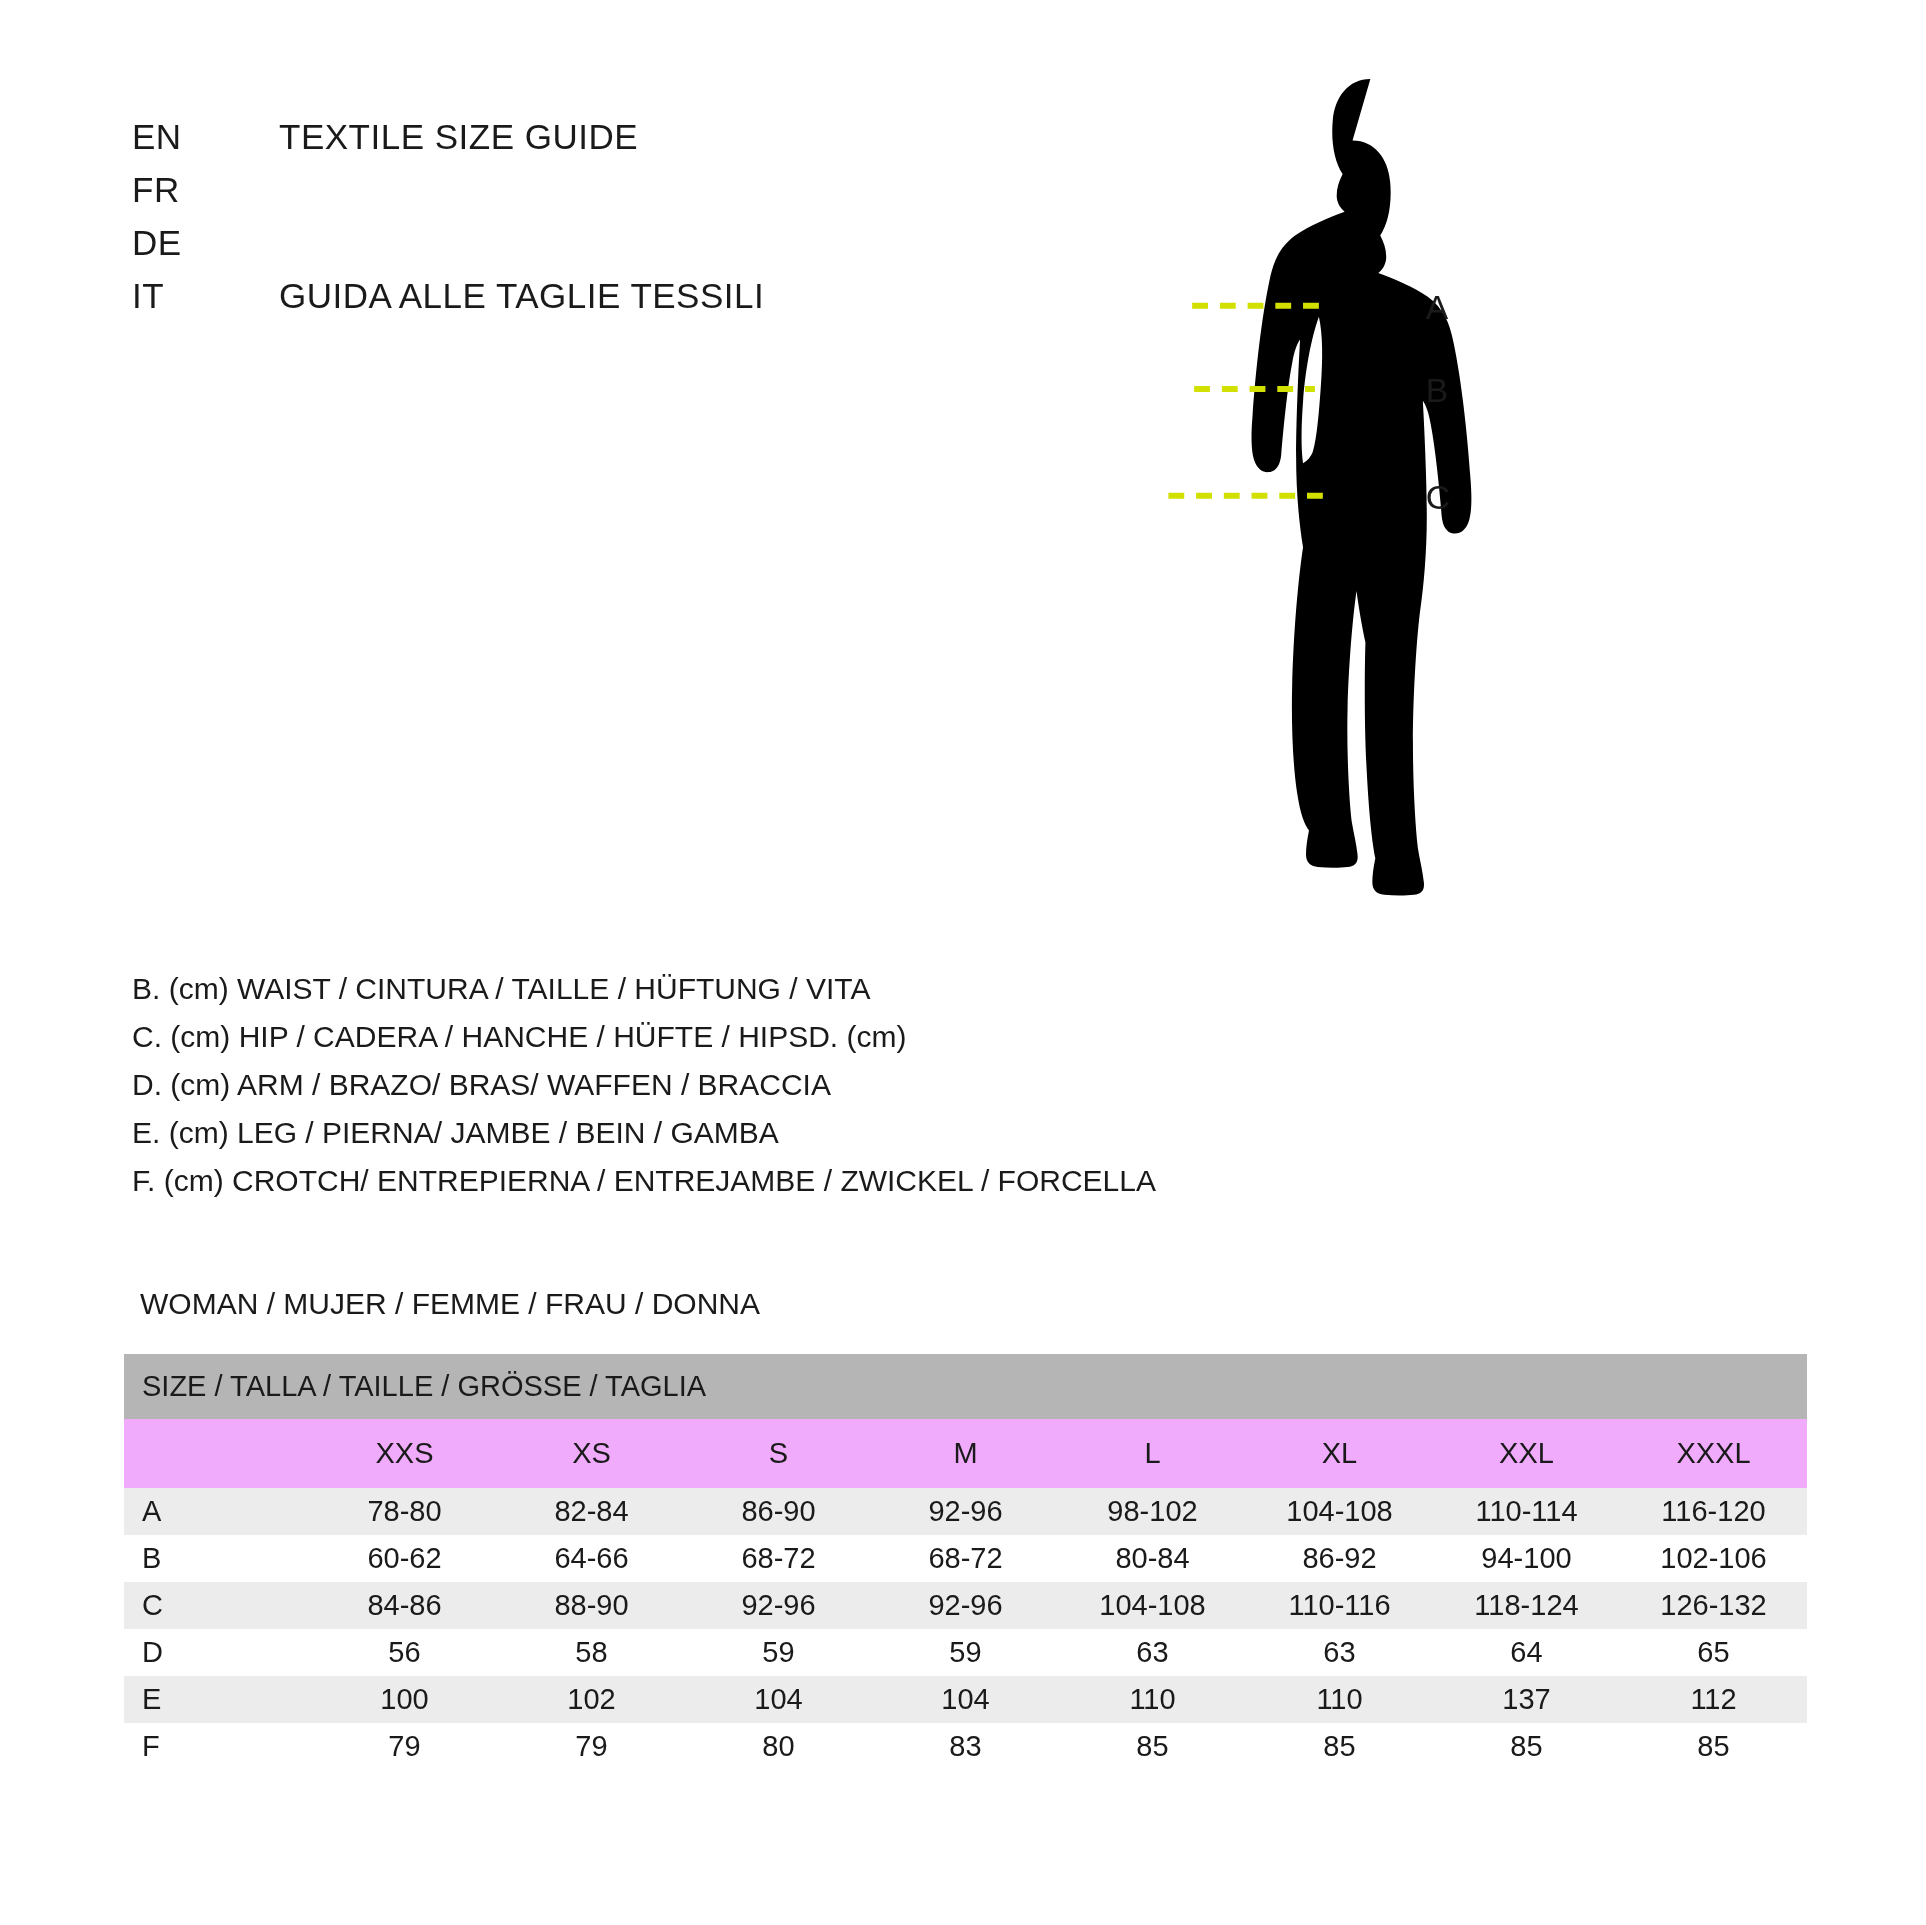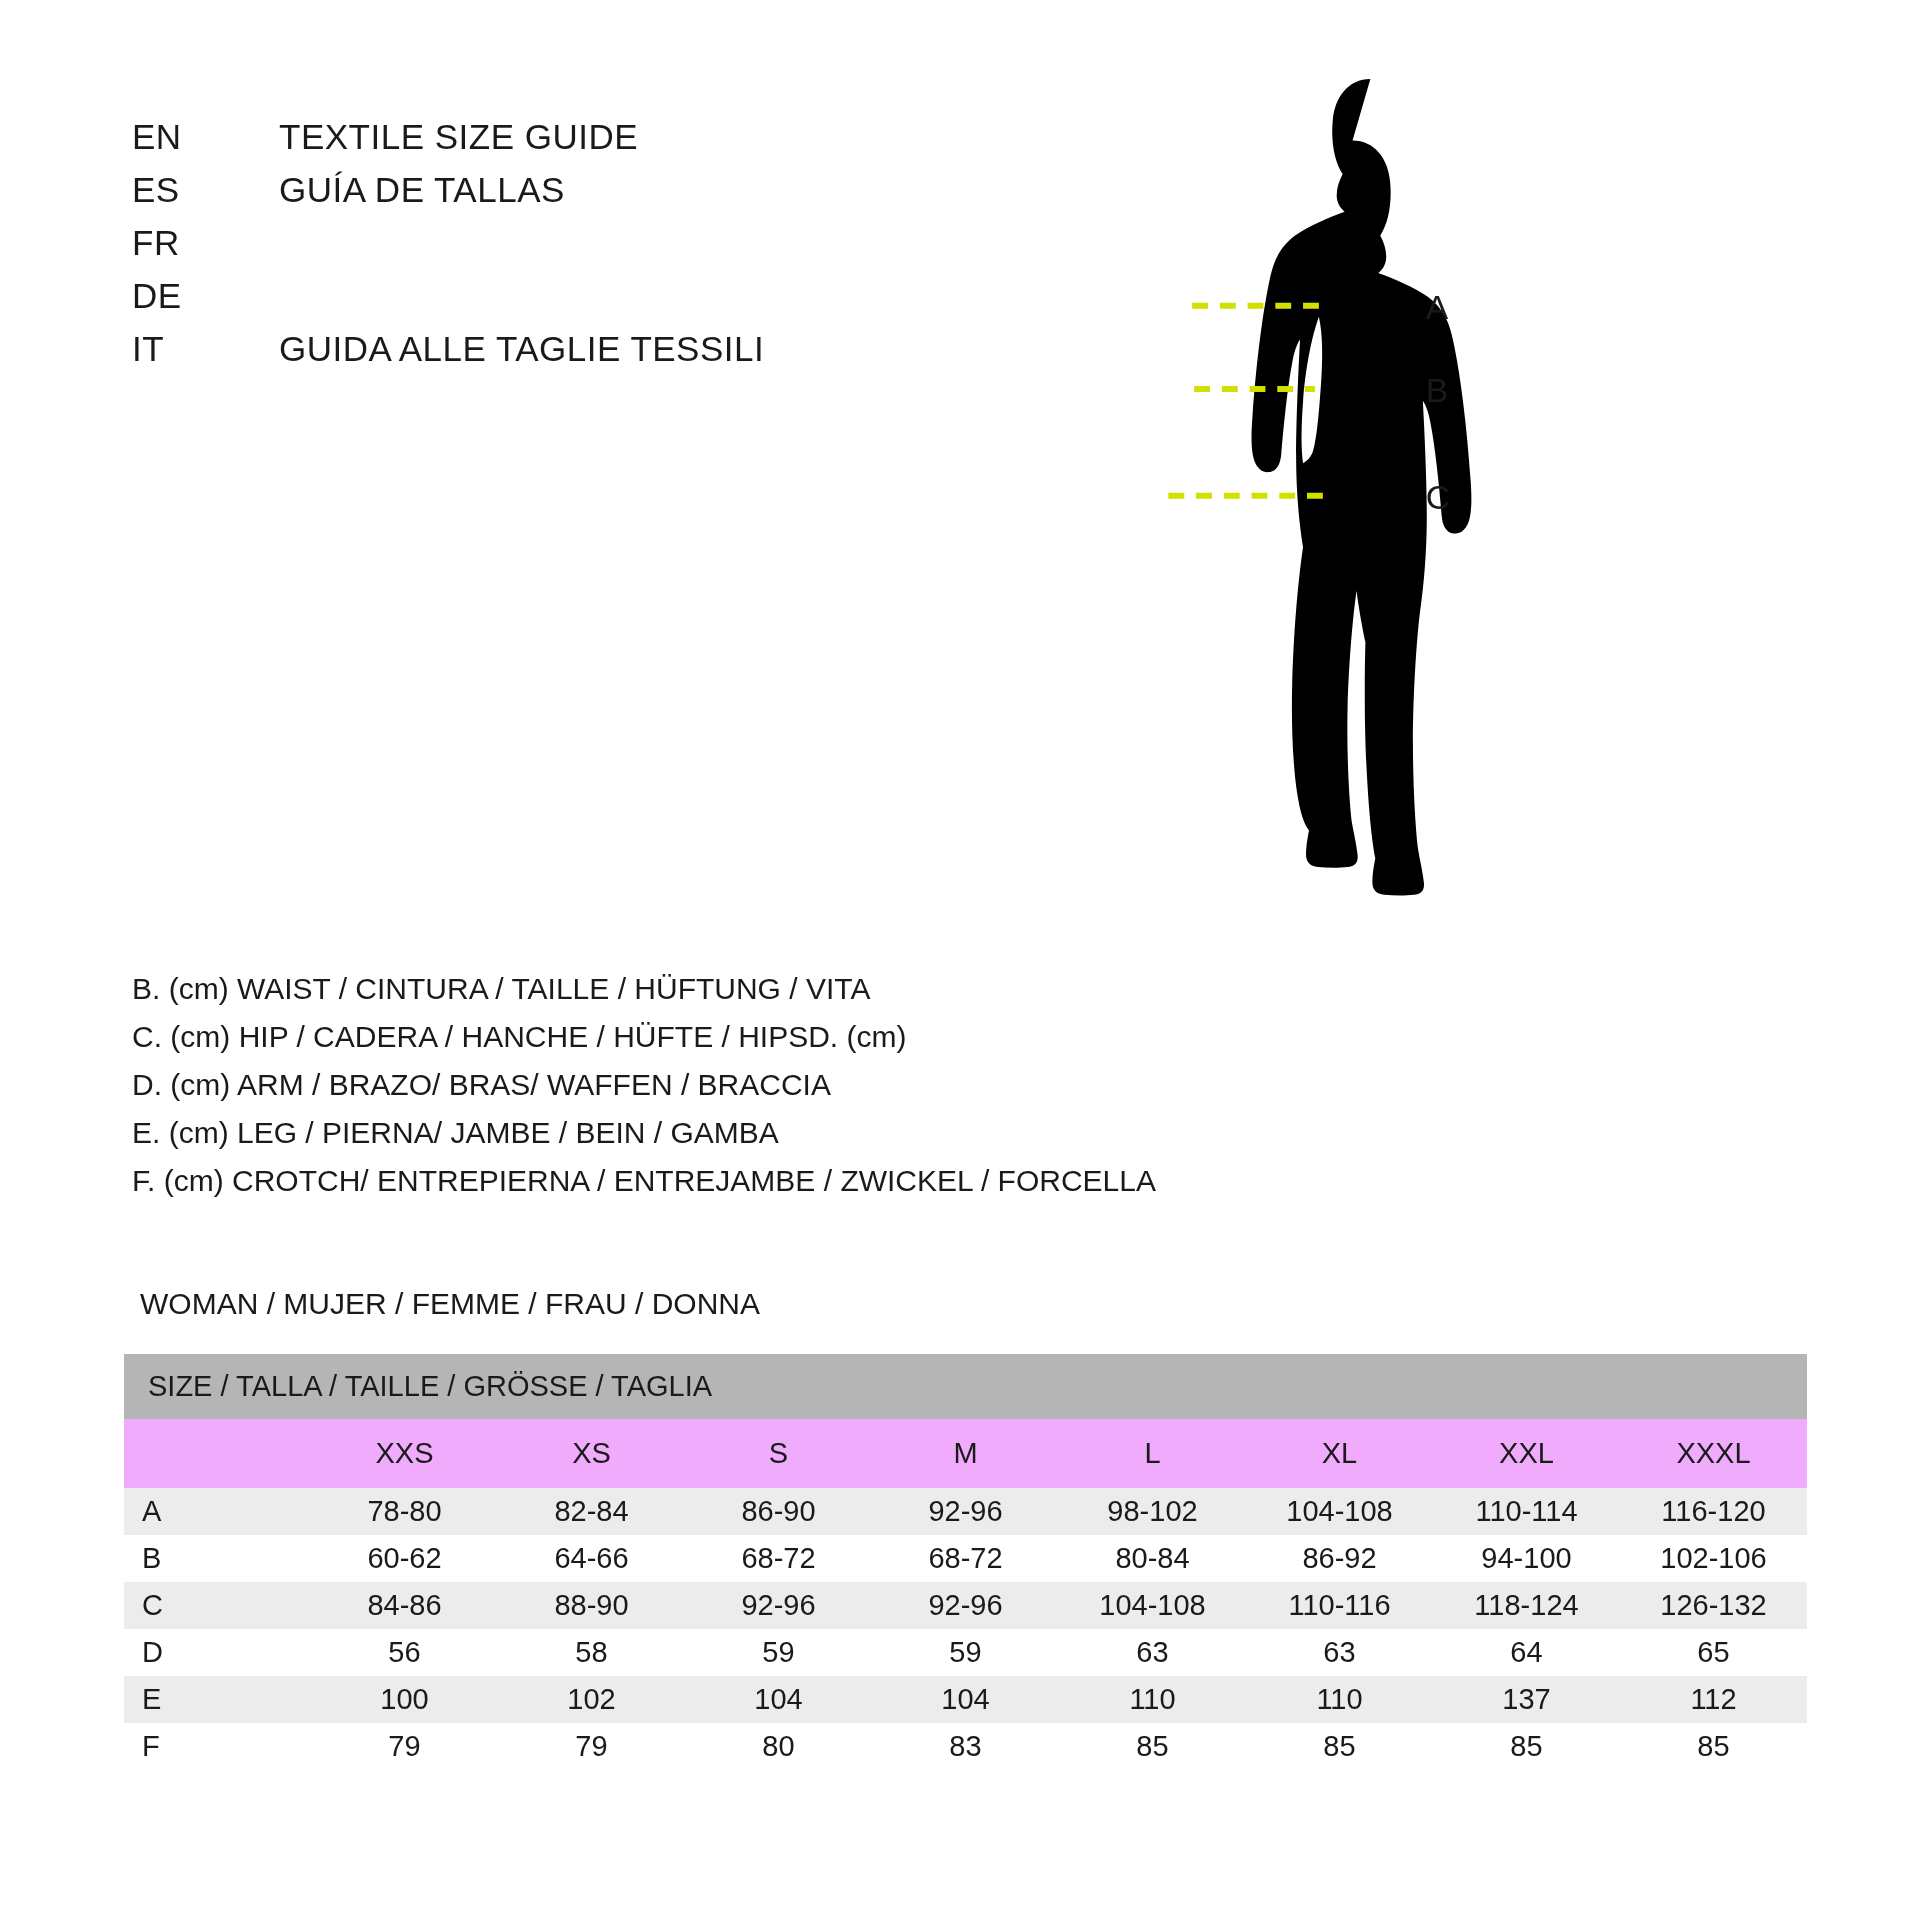--- a/index.html
+++ b/index.html
@@ -78,21 +78,21 @@
   .size-table td, .size-table th {
     font-size: 29px;
     font-weight: normal;
     color: #1a1a1a;
     padding: 7px 0;
     text-align: center;
   }
   .size-table .hdr-band td {
     background: #b5b5b5;
     text-align: left;
-    padding-left: 24px;
+    padding-left: 18px;
     font-size: 29px;
     height: 51px;
   }
   .size-table .col-label {
     width: 99px;
     text-align: left;
     padding-left: 18px;
   }
   .size-table tr.shaded td {
     background: #ececec;
@@ -122,24 +122,20 @@
     fill: #1a1a1a;
   }
 </style>
 </head>
 <body>
 
 <div class="lang-block">
   <div class="lang-row">
     <span class="lang-code">EN</span>
     <span class="lang-title">TEXTILE SIZE GUIDE</span>
-  </div>
-  <div class="lang-row">
-    <span class="lang-code">ES</span>
-    <span class="lang-title">GUÍA DE TALLAS</span>
   </div>
   <div class="lang-row">
     <span class="lang-code">FR</span>
   </div>
   <div class="lang-row">
     <span class="lang-code">DE</span>
   </div>
   <div class="lang-row">
     <span class="lang-code">IT</span>
     <span class="lang-title">GUIDA ALLE TAGLIE TESSILI</span>

